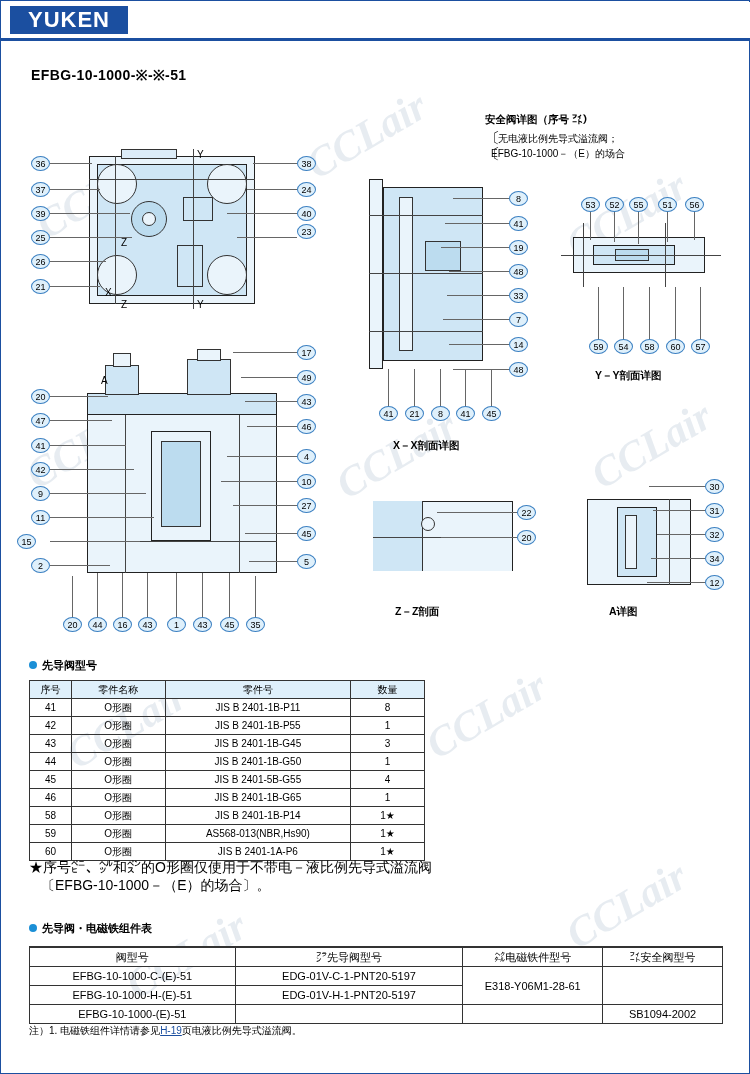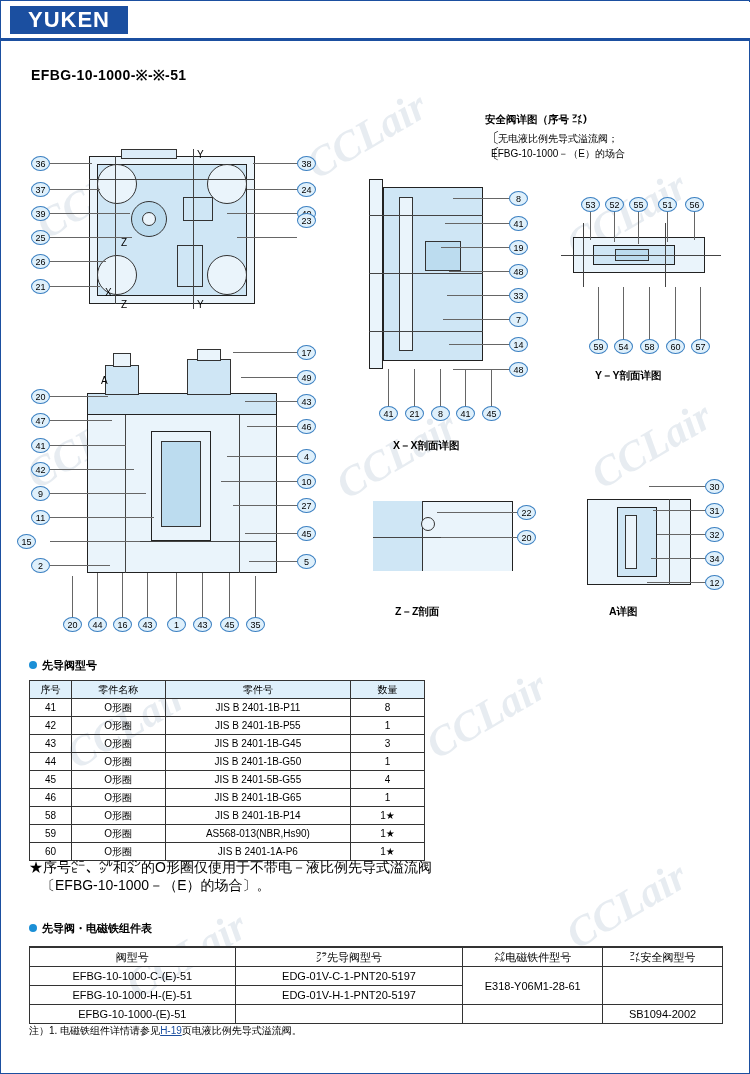--- a/index.html
+++ b/index.html
@@ -154,21 +154,21 @@
   <div class="leader" style="left:49px;top:162px;width:42px;"></div>
   <div class="leader" style="left:49px;top:188px;width:50px;"></div>
   <div class="leader" style="left:49px;top:212px;width:80px;"></div>
   <div class="leader" style="left:49px;top:236px;width:82px;"></div>
   <div class="leader" style="left:49px;top:260px;width:56px;"></div>
   <div class="leader" style="left:49px;top:285px;width:50px;"></div>
 
   <div class="bal" style="left:296px;top:155px;">38</div>
   <div class="bal" style="left:296px;top:181px;">24</div>
   <div class="bal" style="left:296px;top:205px;">40</div>
-  <div class="bal" style="left:296px;top:212px;">23</div>
+  <div class="bal" style="left:296px;top:223px;">23</div>
   <div class="leader" style="left:252px;top:162px;width:44px;"></div>
   <div class="leader" style="left:246px;top:188px;width:50px;"></div>
   <div class="leader" style="left:226px;top:212px;width:70px;"></div>
   <div class="leader" style="left:236px;top:236px;width:60px;"></div>
 
   <div class="dw dwbox" style="left:86px;top:392px;width:190px;height:180px;"></div>
   <div class="dw dwbox2" style="left:86px;top:392px;width:190px;height:22px;"></div>
   <div class="dw" style="left:104px;top:364px;width:34px;height:30px;border:1px solid #333;background:#cfe6f5;"></div>
   <div class="dw" style="left:112px;top:352px;width:18px;height:14px;border:1px solid #333;background:#eaf4fb;"></div>
   <div class="dw" style="left:186px;top:358px;width:44px;height:36px;border:1px solid #333;background:#cfe6f5;"></div>

